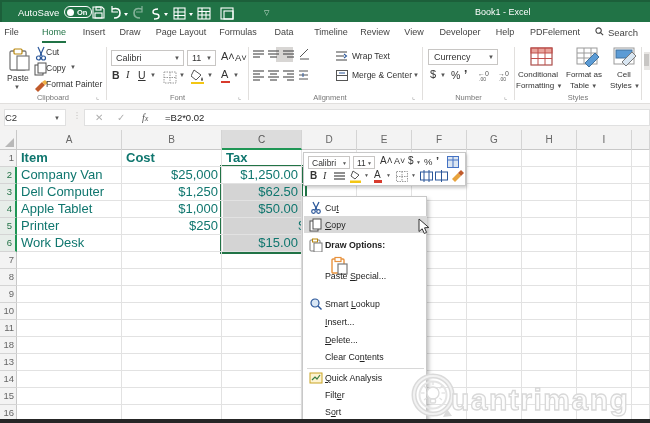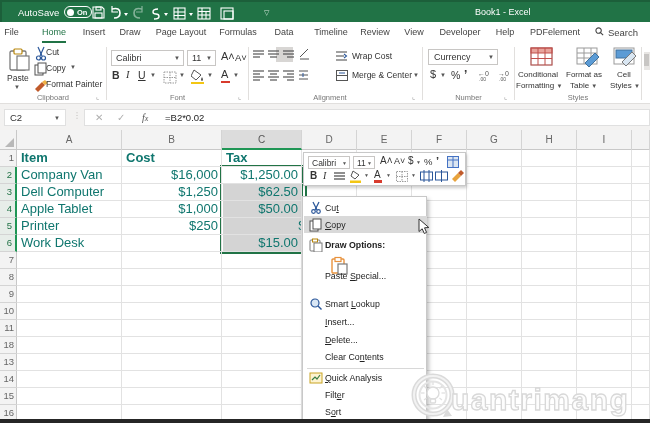--- a/index.html
+++ b/index.html
@@ -23,21 +23,21 @@
 
 
 #ribbon { position:absolute; left:0; top:44px; width:650px; height:60px; background:#fff; border-bottom:1px solid #e1dfdd; }
 .gdiv { position:absolute; top:3px; height:53px; width:1px; background:#e1dfdd; }
 .glabel { position:absolute; bottom:1px; width:100%; text-align:center; font-size:7.5px; color:#777; }
 .launcher { position:absolute; bottom:2px; right:2px; width:8px; height:8px; color:#999; font-size:7px; }
 .rlab { font-size:8.5px; color:#333; }
 
 
 #fbar { position:absolute; left:0; top:104px; width:650px; height:26px; background:#f3f2f1; }
-#namebox { position:absolute; left:4px; top:5px; width:62px; height:17px; background:#fff; border:1px solid #e0e0e0; font-size:9.5px; color:#333; line-height:16px; padding-left:5px; }
+#namebox { position:absolute; left:4px; top:5px; width:62px; height:17px; background:#fff; border:1px solid #e0e0e0; font-size:9.5px; color:#333; line-height:16px; }
 #fxzone { position:absolute; left:84px; top:5px; right:0; height:17px; background:#fff; border:1px solid #e0e0e0; font-size:9.5px; color:#333; line-height:16px; }
 
 
 #sheet { position:absolute; left:0; top:130px; width:650px; height:293px; background:#fff; }
 #colhdr { position:absolute; left:0; top:0; width:650px; height:20px; background:#f3f3f3; border-bottom:1px solid #c8c8c8; }
 .ch { position:absolute; top:0; height:20px; text-align:center; font-size:10px; color:#666; line-height:20px; border-right:1px solid #d4d4d4; }
 #rowhdrs { position:absolute; left:0; top:20px; width:17px; height:273px; background:#f3f3f3; border-right:1px solid #c8c8c8; }
 .rh { position:absolute; left:0; width:17px; height:17px; font-size:9.5px; color:#666; text-align:right; padding-right:3px; line-height:16px; border-bottom:1px solid #d4d4d4; }
 .vline { position:absolute; top:20px; width:1px; height:273px; background:#e2e2e2; }
 .hline { position:absolute; left:17px; width:633px; height:1px; background:#e2e2e2; }
@@ -251,21 +251,21 @@
       </g>
     </svg>
     <svg class="abs" style="left:336px; top:7px;" width="12" height="11" viewBox="0 0 12 11">
         <g stroke="#555" stroke-width="1.1">
           <line x1="0" y1="1" x2="11" y2="1"></line>
           <line x1="0" y1="5" x2="8" y2="5"></line>
           <line x1="0" y1="9" x2="11" y2="9"></line>
           <path d="M8 3 L10.5 5 L8 7" fill="none" stroke="#2b579a"></path>
         </g>
       </svg>
-    <span class="abs rlab" style="left:352px; top:7px;">Wrap Cost</span>
+    <span class="abs rlab" style="left:352px; top:7px;">Wrap Text</span>
     <svg class="abs" style="left:336px; top:26px;" width="12" height="11" viewBox="0 0 12 11">
         <g stroke="#555" stroke-width="1">
           <rect x="0.5" y="0.5" width="11" height="10" fill="none"></rect>
           <line x1="0.5" y1="5.5" x2="11.5" y2="5.5"></line>
           <path d="M3 3 L9 3" stroke="#2b579a"></path>
         </g>
       </svg>
     <span class="abs rlab" style="left:352px; top:26px;">Merge &amp; Center</span>
     <span class="abs" style="left:413px; top:28px; color:#555; font-size:6px;">▼</span>
     <div class="glabel" style="left:249px; width:162px;">Alignment</div>
@@ -370,21 +370,21 @@
         <div class="rh" style="top: 255px;">16</div>
       </div>
     <div id="corner"></div>
 
     <div id="selfill"></div>
 
     <div class="cell bold" style="left:21px; top:20px;">Item</div>
     <div class="cell bold" style="left:126px; top:20px;">Cost</div>
     <div class="cell bold" style="left:226px; top:20px;">Tax</div>
     <div class="cell" style="left:21px; top:37px;">Company Van</div>
-    <div class="cell num" style="left:122px; top:37px; width:96px;">$16,000</div>
+    <div class="cell num" style="left:122px; top:37px; width:96px;">$25,000</div>
     <div class="cell num" style="left:222px; top:37px; width:76px;">$1,250.00</div>
     <div class="cell" style="left:21px; top:54px;">Dell Computer</div>
     <div class="cell num" style="left:122px; top:54px; width:96px;">$1,250</div>
     <div class="cell num" style="left:222px; top:54px; width:76px;">$62.50</div>
     <div class="cell" style="left:21px; top:71px;">Apple Tablet</div>
     <div class="cell num" style="left:122px; top:71px; width:96px;">$1,000</div>
     <div class="cell num" style="left:222px; top:71px; width:76px;">$50.00</div>
     <div class="cell" style="left:21px; top:88px;">Printer</div>
     <div class="cell num" style="left:122px; top:88px; width:96px;">$250</div>
     <div class="cell num" style="left:222px; top:88px; width:76px;margin-left:40px;">$12.50</div>

